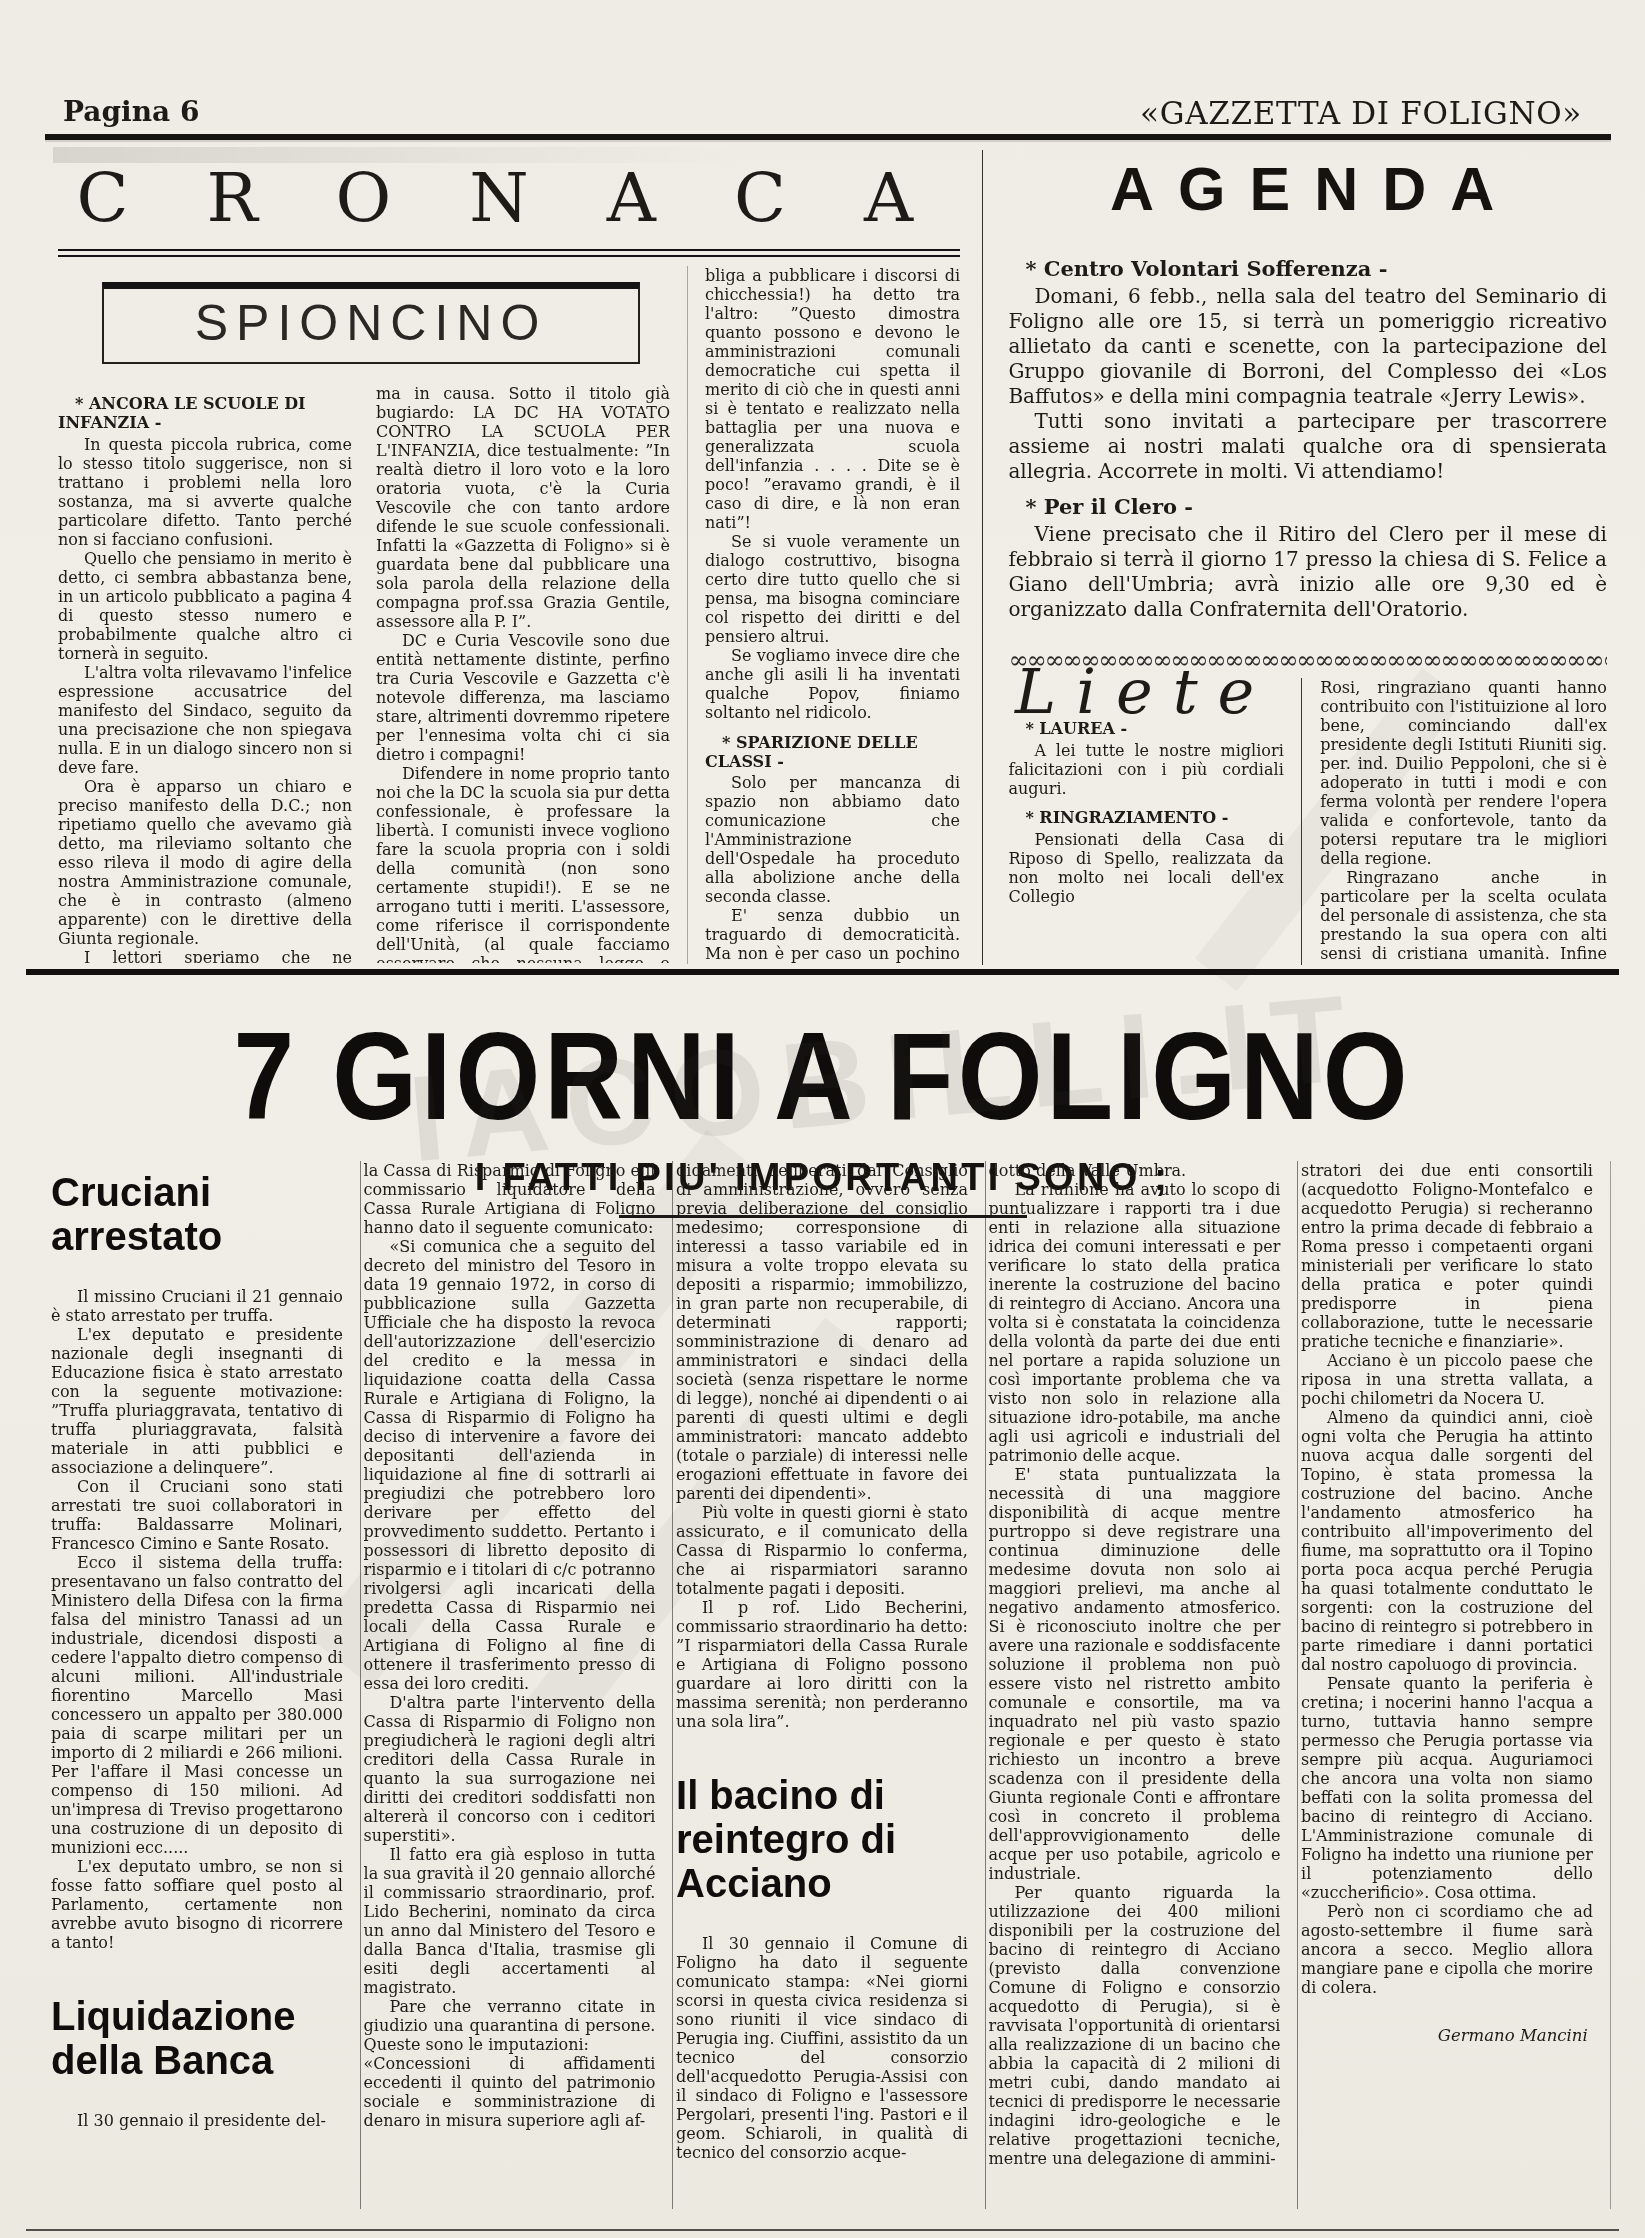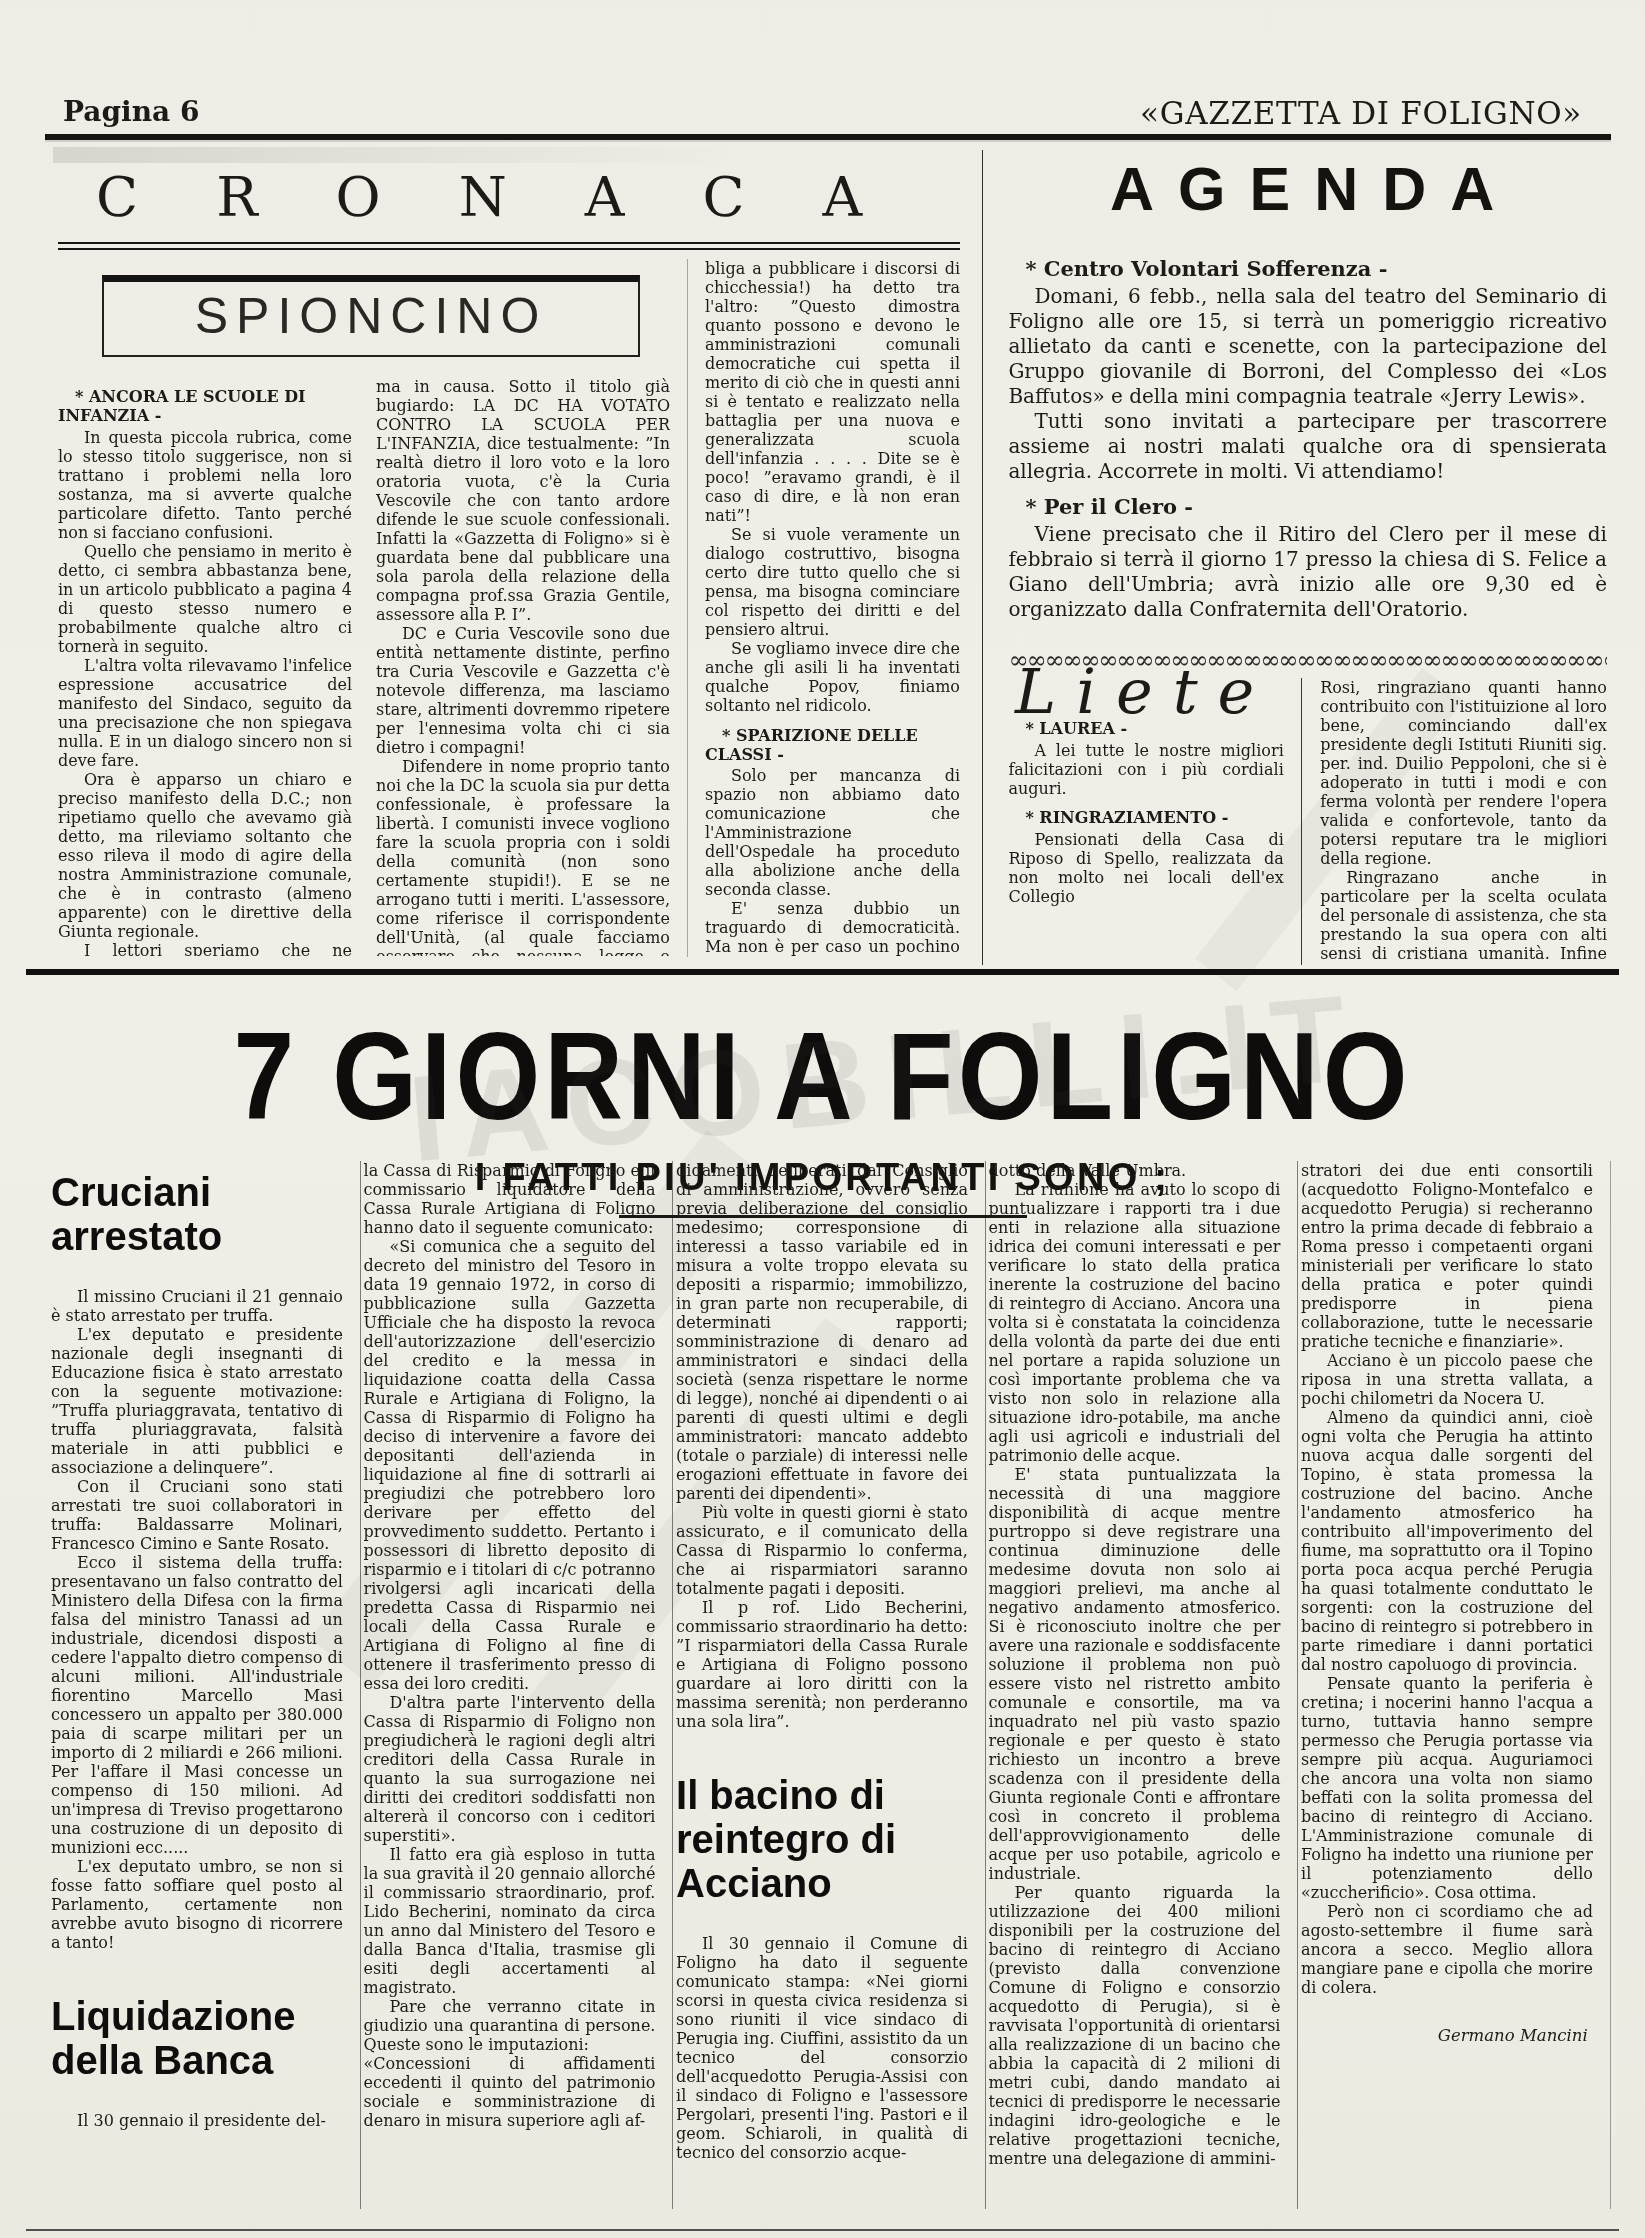--- a/index.html
+++ b/index.html
@@ -7,21 +7,21 @@
   .page{position:absolute;inset:0;background:linear-gradient(180deg,#efece5 0%,#f1eee7 45%,#ece9e1 100%);}
   
   .hdr{position:absolute;top:95px;left:63px;right:63px;display:flex;justify-content:space-between;align-items:flex-start;}
   .hdr .pg{font-size:28px;font-weight:bold;}
   .hdr .mast{font-size:31px;font-weight:normal;letter-spacing:0.7px;}
   .rule-top{position:absolute;top:134px;left:45px;right:34px;height:6px;background:#171512;box-shadow:0 2px 0 rgba(0,0,0,.12);}
   .smudge{position:absolute;top:147px;left:53px;width:691px;height:16px;background:linear-gradient(90deg,rgba(0,0,0,.10),rgba(0,0,0,.04) 60%,rgba(0,0,0,0));}
   
   .topsec{position:absolute;top:150px;left:58px;right:38px;height:815px;display:flex;}
   .cron{width:902px;flex:none;}
-  .cron-title{font-size:55px;font-weight:400;letter-spacing:78px;text-indent:18.4px;white-space:nowrap;line-height:1;margin-top:20px;text-align:center;}
+  .cron-title{font-size:68px;font-weight:400;letter-spacing:78px;text-indent:18.4px;white-space:nowrap;line-height:1;margin-top:14px;text-align:center;}
   .cron-rule{height:4px;border-top:2px solid #141414;border-bottom:2px solid #141414;margin-top:17px;}
   .cron-body{display:flex;margin-top:9.2px;height:698px;overflow:hidden;}
   .wrap12{width:612px;flex:none;}
   .spionc{margin:16px 0 20px 44px;width:534px;border:2px solid #22201d;border-top:7.2px solid #141414;text-align:center;font-family:"Liberation Sans",sans-serif;font-weight:400;font-size:50px;letter-spacing:8px;color:#2a2825;padding:5.3px 0 9.2px;}
   .cols2{display:flex;gap:24px;}
   .tcol{flex:1;font-size:16px;line-height:19px;text-align:justify;overflow:hidden;height:579px;}
   .col3{flex:1;border-left:0.7px solid rgba(0,0,0,.30);margin-left:17px;padding-left:17px;font-size:16px;line-height:19px;text-align:justify;overflow:hidden;}
   
   .rblk{flex:1;border-left:1.3px solid #33302c;margin-left:22.4px;padding-left:25px;overflow:hidden;}
   .agenda-title{font-family:"Liberation Sans",sans-serif;font-weight:700;font-size:61px;letter-spacing:24px;text-align:center;text-indent:13px;margin:4px 0 32px;color:#151310;}

